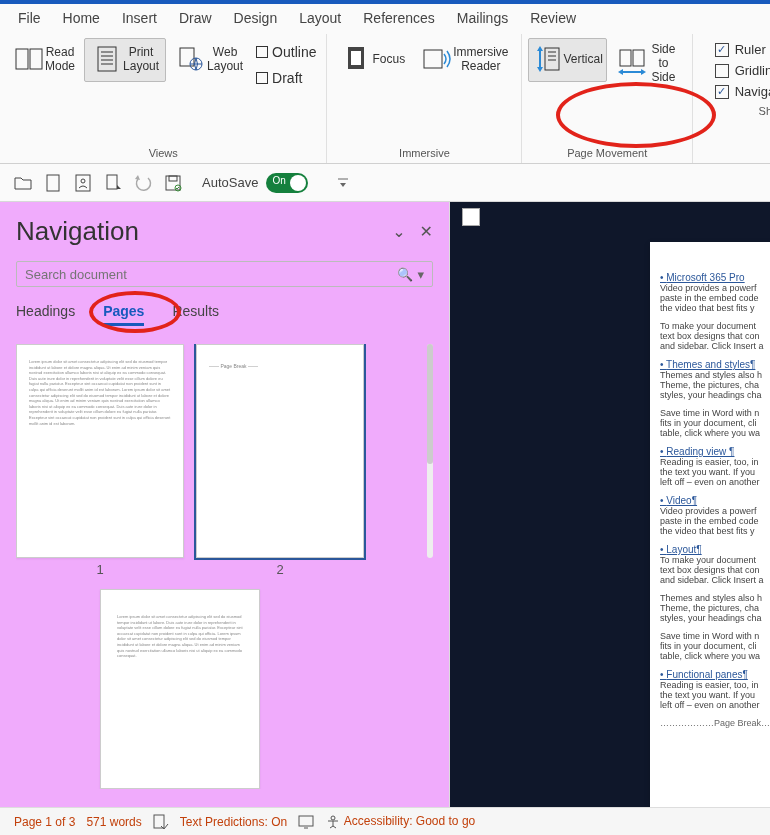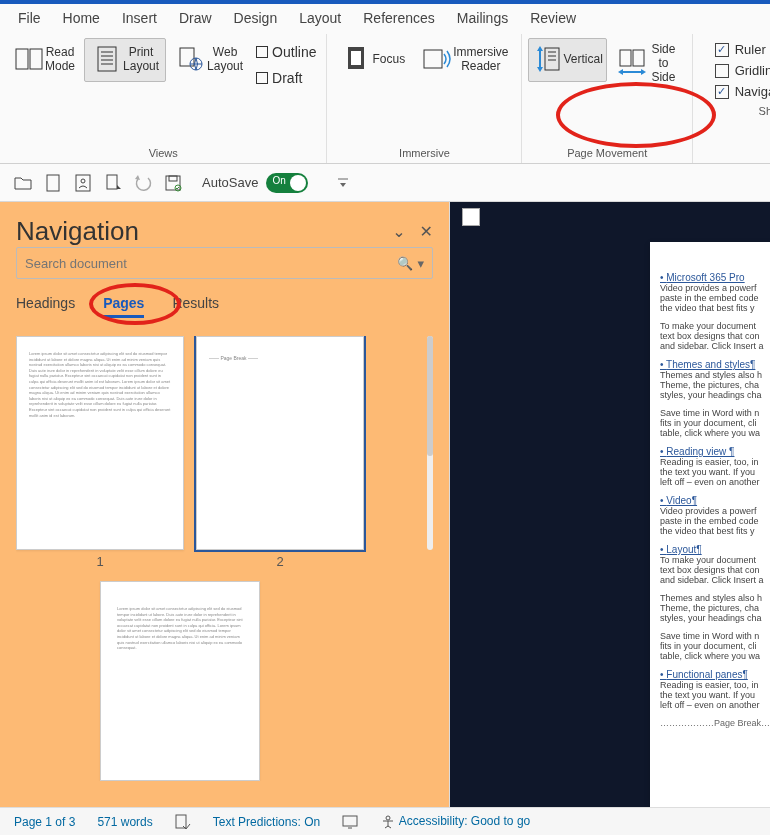--- a/index.html
+++ b/index.html
@@ -31,25 +31,25 @@
   
   .qat { display: flex; align-items: center; gap: 12px; padding: 8px 14px; background: #fafafa; border-bottom: 1px solid #d8d8d8; height: 38px; }
   .qat .qicon { width:18px; height:18px; color:#444; display:flex; align-items:center; justify-content:center; cursor:pointer; }
   .autosave { display:flex; align-items:center; gap:8px; font-size:13px; color:#444; margin-left:8px; }
   .toggle { width:42px; height:20px; border-radius:10px; background:#15803d; position:relative; }
   .toggle:after { content:""; position:absolute; right:2px; top:2px; width:16px; height:16px; border-radius:50%; background:#fff; }
   .toggle .t-lbl { position:absolute; left:6px; top:2px; font-size:10px; color:#fff; }
 
   
   .main { display:flex; height: 610px; }
-  .navpane { width: 450px; background:#fdba74; border-right:1px solid #ddd; padding:14px 16px; display:flex; flex-direction:column; position:relative; }
+  .navpane { width: 450px; background:#f0abfc; border-right:1px solid #ddd; padding:14px 16px; display:flex; flex-direction:column; position:relative; }
   .navhdr { display:flex; align-items:center; justify-content:space-between; }
   .navhdr h1 { font-size:26px; font-weight:400; color:#333; }
   .navhdr .ctrls { display:flex; gap:14px; color:#555; font-size:16px; }
-  .searchwrap { display:flex; align-items:center; border:1px solid #bbb; border-radius:2px; height:32px; padding:0 8px; }
+  .searchwrap { margin-top:14px; display:flex; align-items:center; border:1px solid #bbb; border-radius:2px; height:26px; padding:0 8px; }
   .searchwrap input { flex:1; border:none; outline:none; font-size:13px; color:#666; background:transparent; }
   .searchwrap .sicon { color:#666; font-size:13px; margin-left:4px; }
   .navtabs { display:flex; gap:28px; margin-top:16px; font-size:14px; position:relative; }
   .navtabs .nt { color:#444; cursor:pointer; padding-bottom:4px; }
   .navtabs .nt.active { color:#185abd; font-weight:600; border-bottom:3px solid #185abd; }
   .red-oval-pages { position:absolute; left:-14px; top:-12px; width:92px; height:42px; border:4px solid #e2231a; border-radius:50%; pointer-events:none; }
   .thumbs { margin-top:18px; display:flex; flex-wrap:wrap; gap:12px; overflow:auto; }
   .thumb-col { display:flex; flex-direction:column; align-items:center; gap:4px; }
   .thumb { width:168px; height:214px; background:#fff; border:1px solid #ccc; box-shadow:0 1px 2px rgba(0,0,0,0.08); padding:14px 12px; font-size:4px; color:#888; line-height:1.4; overflow:hidden; }
   .thumb.sel { outline:2px solid #2b579a; }
@@ -59,21 +59,21 @@
 
   .docarea { flex:1; background:#0f172a; position:relative; overflow:hidden; }
   .ruler-handle { position:absolute; left:12px; top:6px; width:18px; height:18px; background:#fff; border:1px solid #aaa; }
   .page { position:absolute; left:200px; top:40px; width:380px; height:800px; background:#fff; box-shadow:0 2px 6px rgba(0,0,0,0.2); padding:30px 10px; }
   .page .entry { margin-bottom:8px; font-size:9px; color:#444; }
   .page .entry .hdr { color:#2b579a; text-decoration:underline; font-size:10px; }
   .page .entry .hdr:before { content:"• "; color:#2b579a; }
   .page .pbreak { font-size:9px; color:#666; margin-top:8px; }
 
   
-  .status { position:absolute; bottom:0; left:0; right:0; height:28px; background:#f6f6f6; border-top:1px solid #ddd; display:flex; align-items:center; gap:22px; padding:0 14px; font-size:12px; color:#0369a1; }
+  .status { position:absolute; bottom:0; left:0; right:0; height:28px; background:#f6f6f6; border-top:1px solid #ddd; display:flex; align-items:center; gap:11px; padding:0 14px; font-size:12px; color:#c2410c; }
   .status .sicon2 { width:16px; height:16px; display:inline-flex; align-items:center; justify-content:center; }
 
   svg { display:block; }
 </style>
 </head>
 <body>
 
 <div class="topline"></div>
 
 <div class="tabs">

